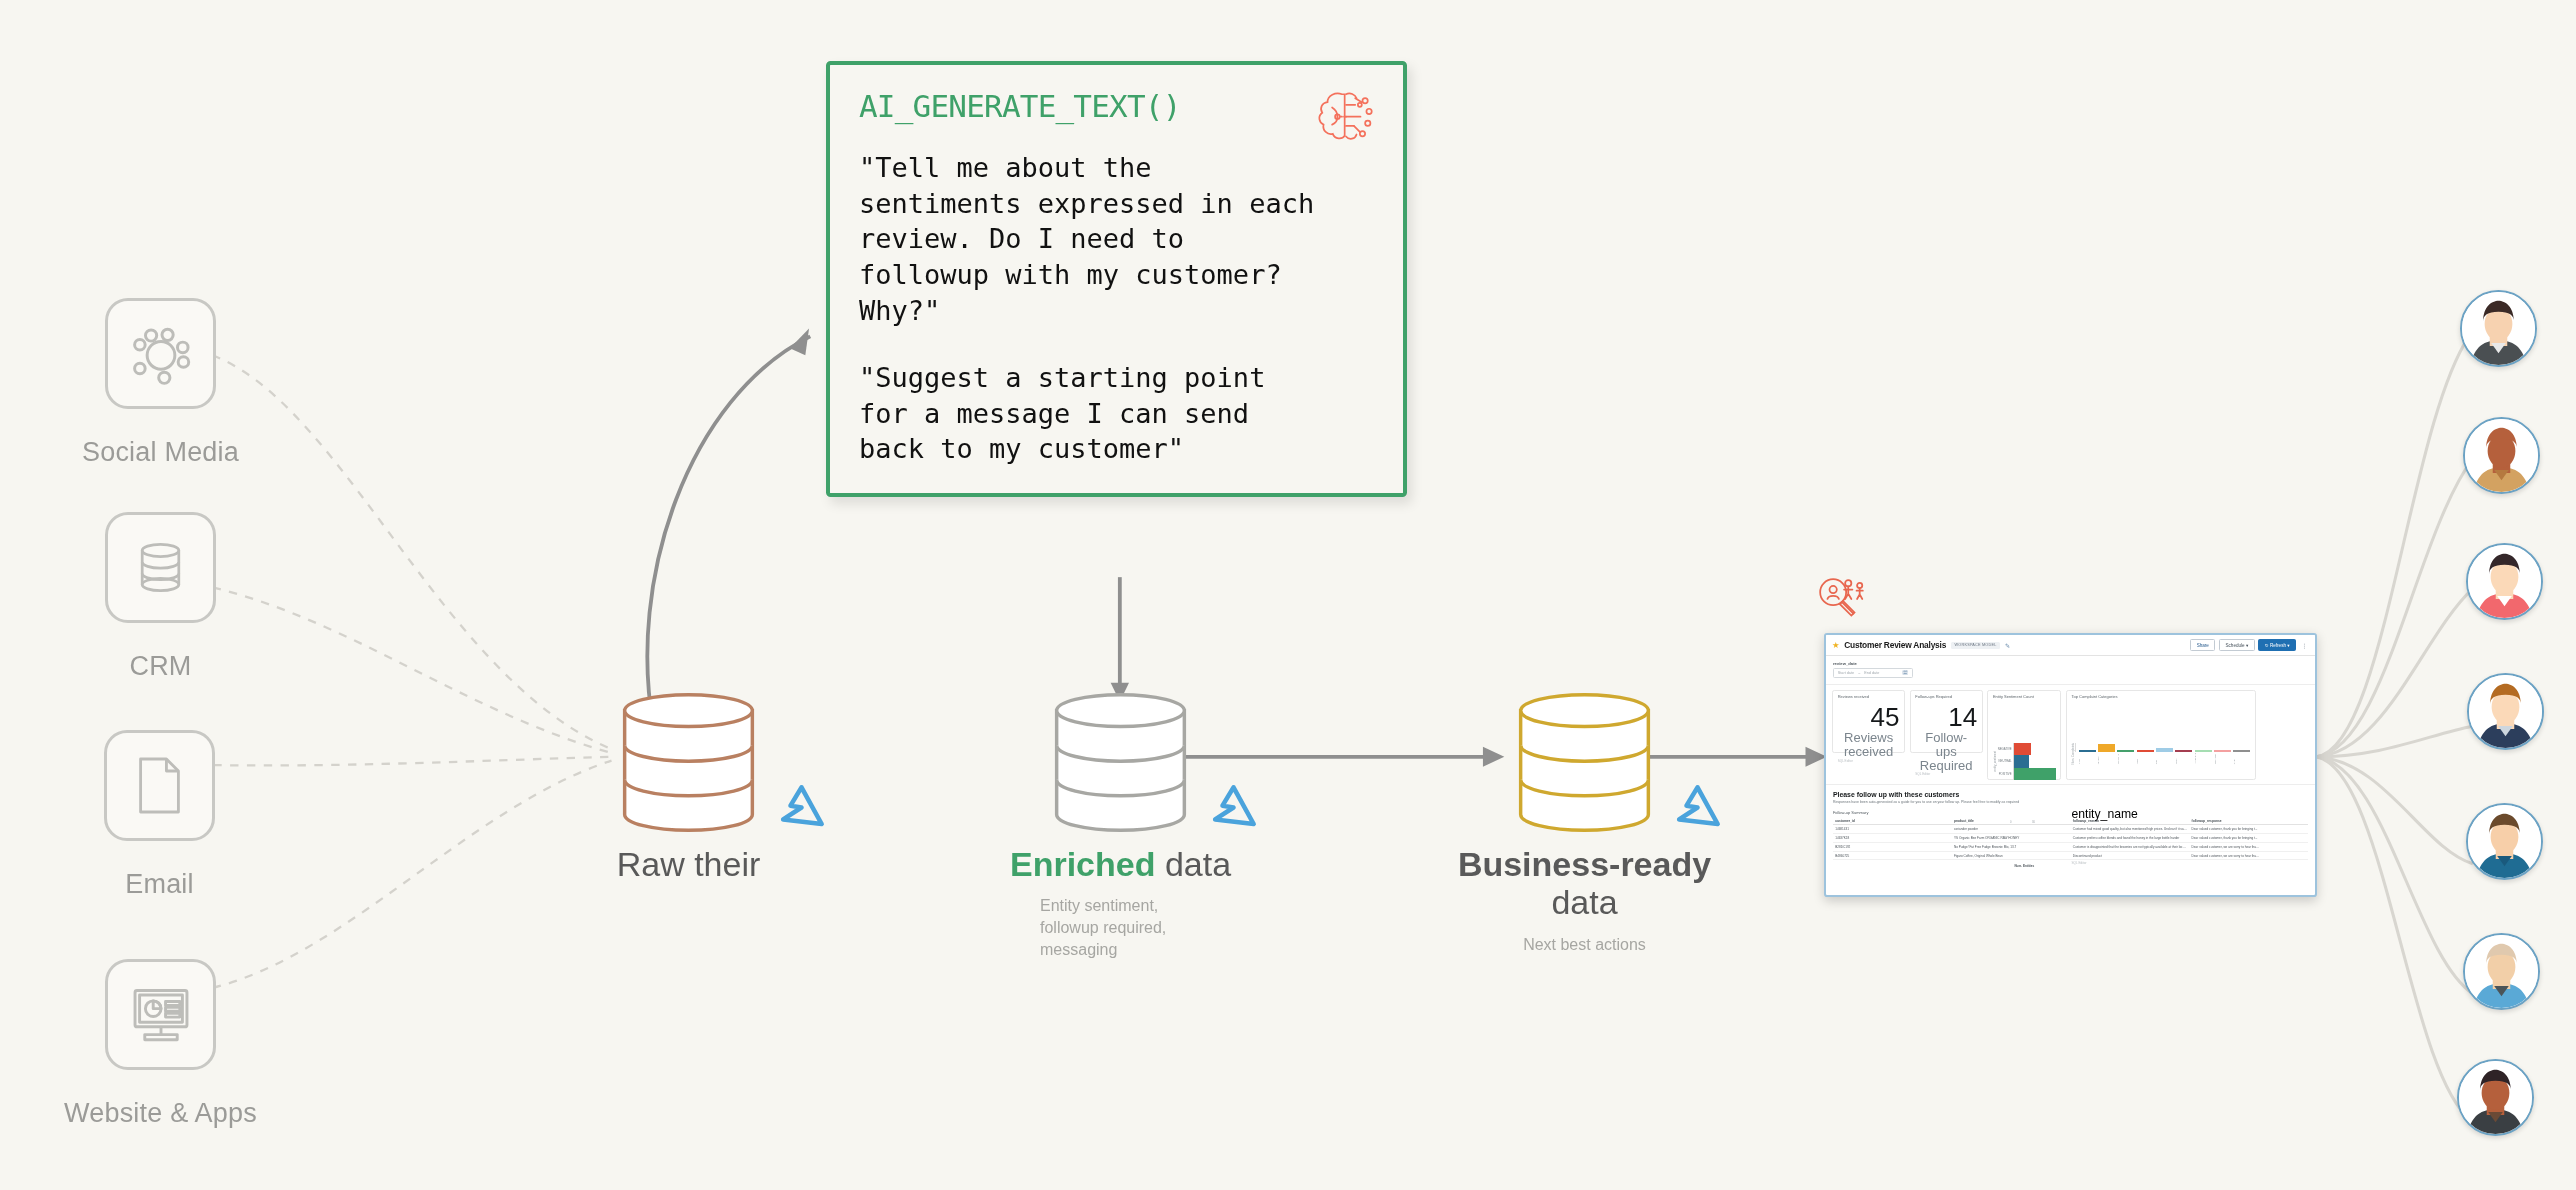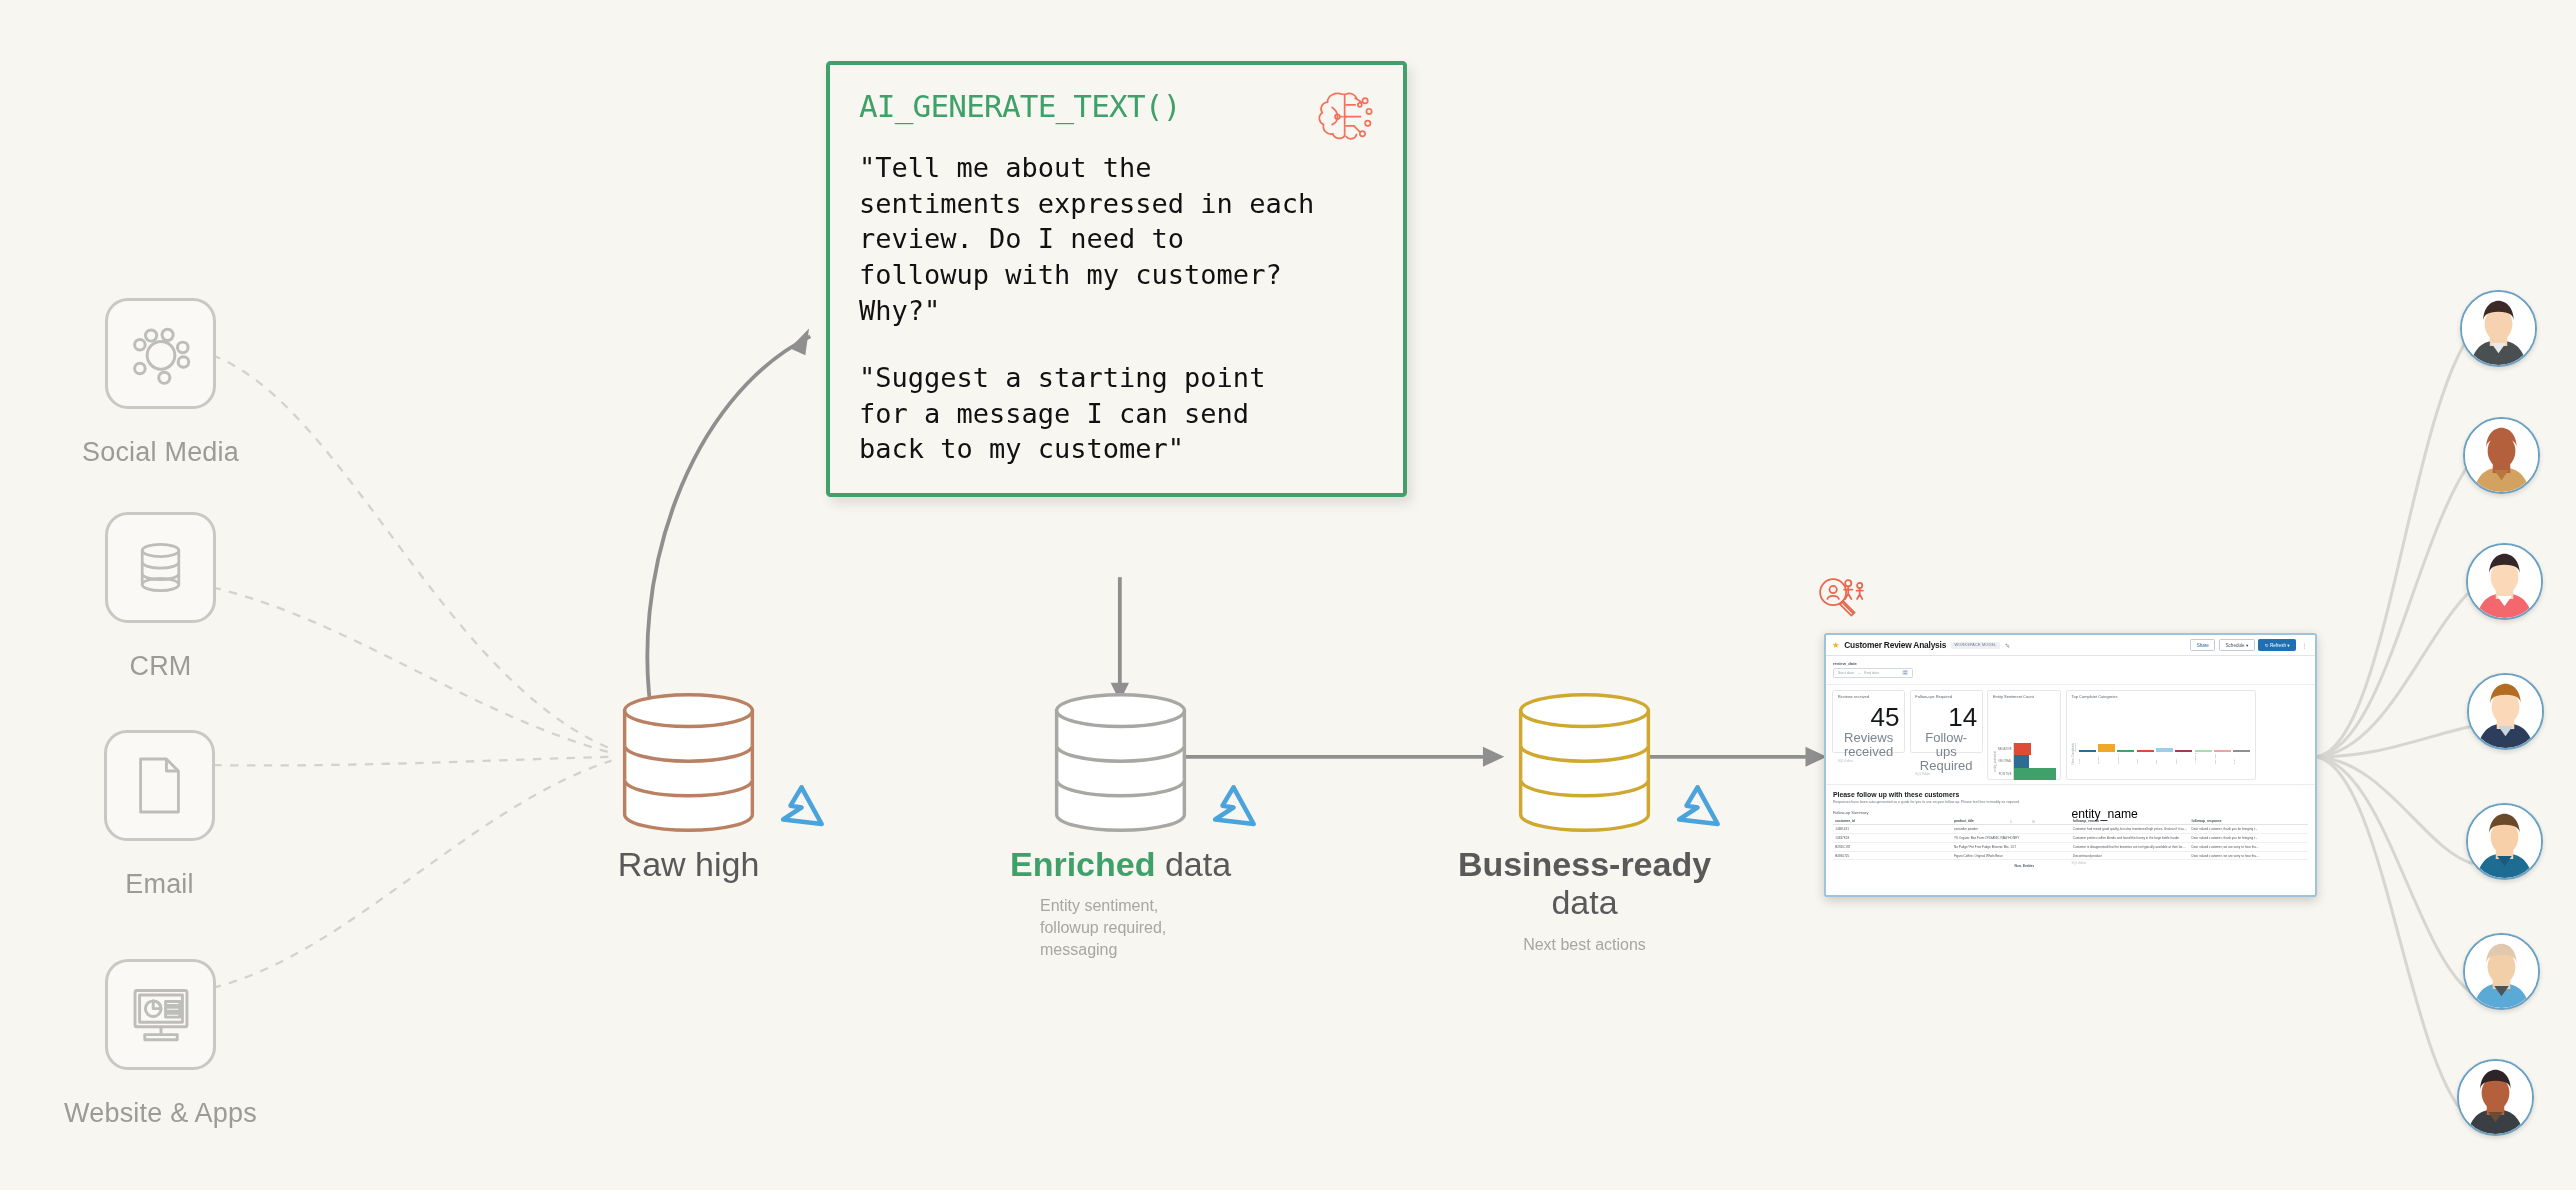--- a/index.html
+++ b/index.html
@@ -265,21 +265,21 @@
           <path d="M12 40 a48 12 0 0 0 96 0"></path>
           <path d="M12 66 a48 12 0 0 0 96 0"></path>
         </g>
       </svg>
       <span class="cyl-logo">
         <svg width="55" height="55" viewBox="0 0 60 60">
           <path d="M30 8 L52 48 L10 43 L30 30 L18 28 Z" fill="none" stroke="#4aa3dc" stroke-width="5" stroke-linejoin="round"></path>
         </svg>
       </span>
     </div>
-    <div class="name"><span>Raw high</span></div>
+    <div class="name"><span>Raw their</span></div>
   </div>
 
   <div class="node" style="left:1040px;top:692px;width:161px;">
     <div class="cyl-wrap">
       <svg width="161" height="141" viewBox="0 0 120 106">
         <g fill="#ffffff" stroke="#a7a7a3" stroke-width="2.6">
           <path d="M12 14 h96 v78 a48 12 0 0 1 -96 0 z"></path>
           <ellipse cx="60" cy="14" rx="48" ry="12"></ellipse>
           <path d="M12 40 a48 12 0 0 0 96 0"></path>
           <path d="M12 66 a48 12 0 0 0 96 0"></path>

